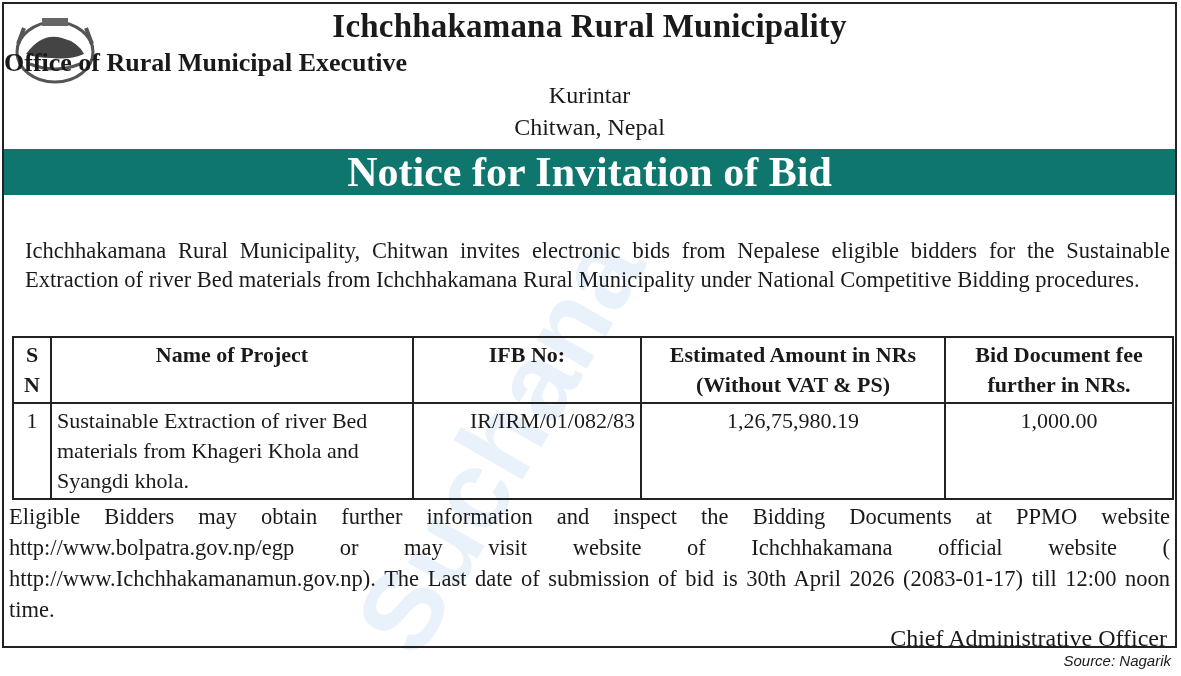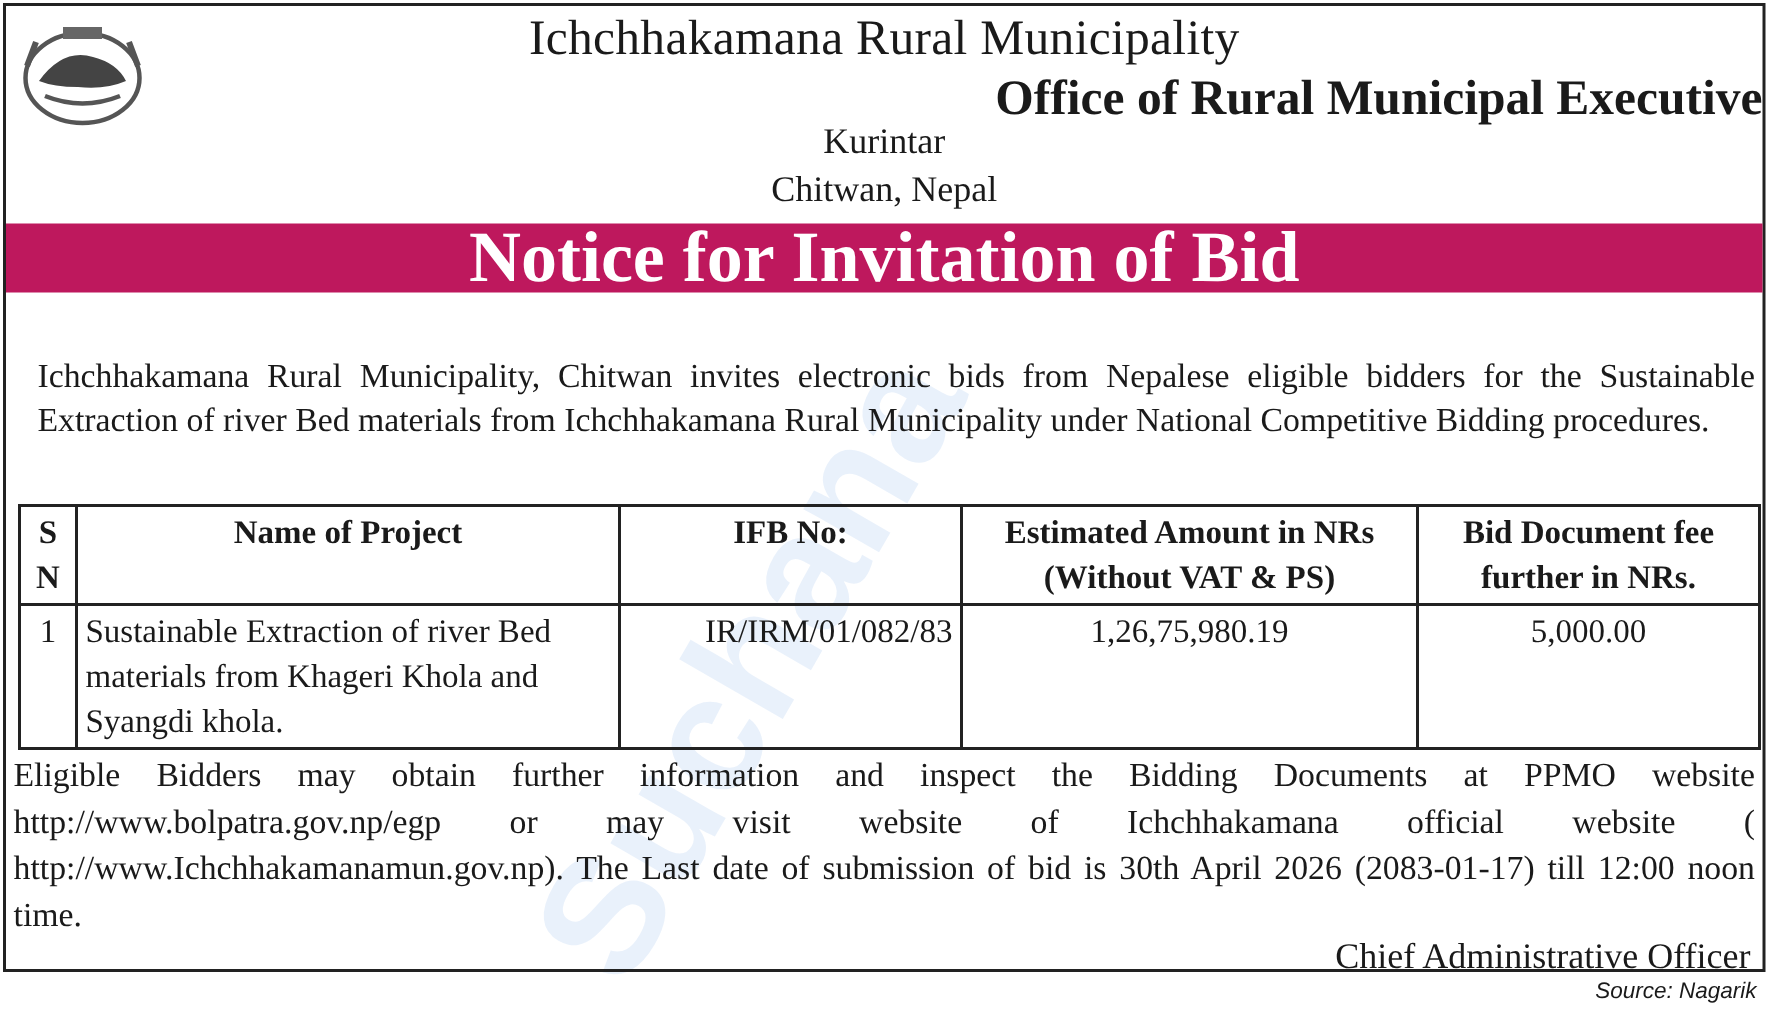--- a/index.html
+++ b/index.html
@@ -1,24 +1,24 @@
 <!DOCTYPE html>
 <html><head>
 <meta charset="utf-8">
 <style>
   html, body { margin:0; padding:0; background:#fff; }
   body { width:1181px; height:676px; position:relative; overflow:hidden; font-family:"Liberation Serif", "DejaVu Serif", serif; color:#1a1a1a; }
   .frame { position:absolute; left:2px; top:2px; width:1175px; height:646px; border:2px solid #222; box-sizing:border-box; }
   .header { position:absolute; left:0; top:0; width:1171px; height:150px; }
   .emblem { position:absolute; left:8px; top:10px; width:86px; height:72px; }
-  .h1 { position:absolute; left:0; right:0; top:4px; text-align:center; font-weight:normal; font-size:33px; letter-spacing:0.2px; }
-  .h2 { position:absolute; left:0; right:0; top:44px; text-align:right; font-weight:bold; font-size:33px; }
+  .h1 { position:absolute; left:0; right:0; top:4px; text-align:center; font-weight:bold; font-size:33px; letter-spacing:0.2px; }
+  .h2 { position:absolute; left:0; right:0; top:44px; text-align:left; font-weight:bold; font-size:26px; }
   .h3 { position:absolute; left:0; right:0; top:78px; text-align:center; font-size:24px; }
   .h4 { position:absolute; left:0; right:0; top:110px; text-align:center; font-size:24px; }
-  .band { position:absolute; left:0; top:145px; width:1171px; height:46px; background:#be185d; color:#fff; text-align:center; font-weight:bold; font-size:48px; line-height:46px; }
+  .band { position:absolute; left:0; top:145px; width:1171px; height:46px; background:#0f766e; color:#fff; text-align:center; font-weight:bold; font-size:42px; line-height:46px; }
   .pubdate { position:absolute; left:0; right:0; top:201px; text-align:center; font-size:22px; }
   .intro { position:absolute; left:21px; right:5px; top:232px; font-size:22.5px; line-height:29px; text-align:justify; text-align-last:left; }
   table.bids { position:absolute; left:8px; top:332px; width:1162px; border-collapse:collapse; font-size:22px; }
   table.bids th, table.bids td { border:2px solid #222; padding:2px 5px; vertical-align:top; line-height:30px; }
   table.bids th { font-weight:bold; text-align:center; }
   .c-sn { width:26px; text-align:center; }
   .c-name { width:350px; }
   .c-ifb { width:216px; text-align:right; }
   .c-amt { width:292px; text-align:center; }
   .c-fee { text-align:center; }
@@ -59,21 +59,21 @@
         <th class="c-amt">Estimated Amount in NRs (Without VAT &amp; PS)</th>
         <th class="c-fee">Bid Document fee further in NRs.</th>
       </tr>
     </thead>
     <tbody>
       <tr>
         <td class="c-sn">1</td>
         <td class="c-name">Sustainable Extraction of river Bed materials from Khageri Khola and Syangdi khola.</td>
         <td class="c-ifb">IR/IRM/01/082/83</td>
         <td class="c-amt">1,26,75,980.19</td>
-        <td class="c-fee">5,000.00</td>
+        <td class="c-fee">1,000.00</td>
       </tr>
     </tbody>
   </table>
 
   <div class="footnote">Eligible Bidders may obtain further information and inspect the Bidding Documents at PPMO website http://www.bolpatra.gov.np/egp or may visit website of Ichchhakamana official website ( http://www.Ichchhakamanamun.gov.np). The Last date of submission of bid is 30th April 2026 (2083-01-17) till 12:00 noon time.</div>
   <div class="signoff">Chief Administrative Officer</div>
 </div>
 
 <div class="source">Source: Nagarik</div>
 

